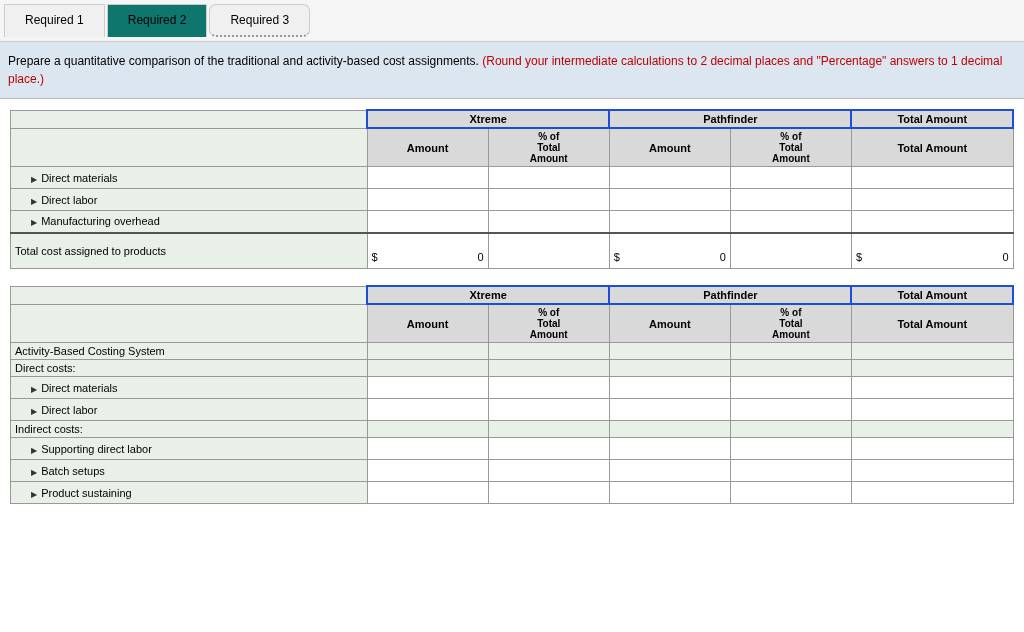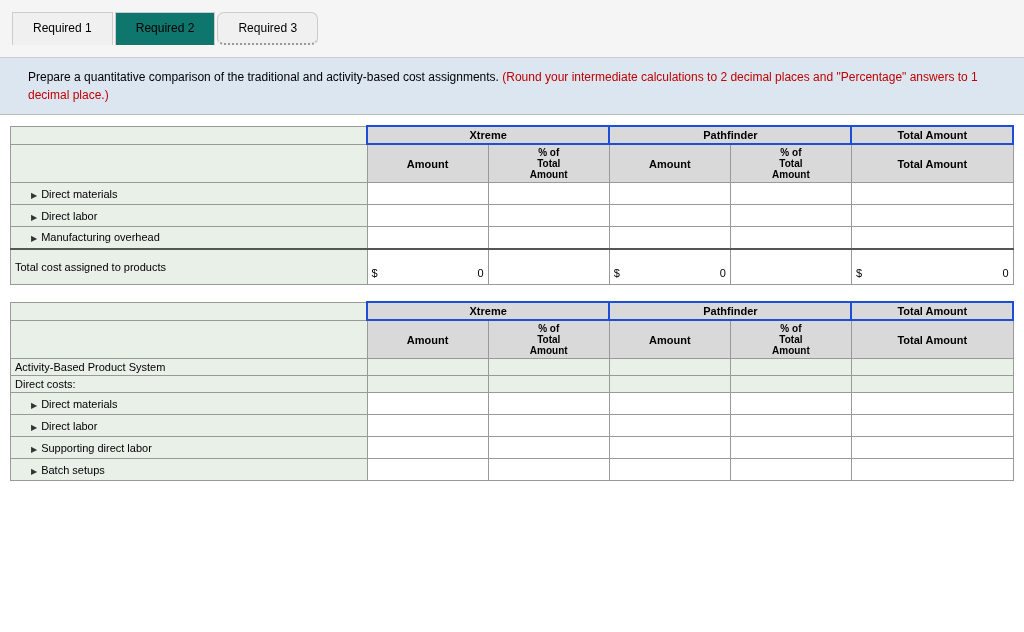--- a/index.html
+++ b/index.html
@@ -8,21 +8,21 @@
       font-size: 12px;
       background: #fff;
       width: 1024px;
       min-height: 632px;
     }
 
     
     .tabs {
       display: flex;
       border-bottom: 1px solid #ccc;
-      padding: 12px;
+      padding: 4px;
       background: #f5f5f5;
     }
     .tab {
       padding: 8px 20px;
       border: 1px solid #ccc;
       border-bottom: none;
       cursor: pointer;
       background: #f0f0f0;
       margin-right: 2px;
       font-size: 12px;
@@ -34,21 +34,21 @@
       z-index: 1;
     }
     .tab.dotted {
       border-bottom: 2px dotted #999;
       border-radius: 7px;
     }
 
     
     .instruction {
       background: #dce6f1;
-      padding: 10px 28px;
+      padding: 10px 8px;
       font-size: 12px;
       line-height: 1.5;
       border-bottom: 1px solid #bbb;
     }
     .instruction .highlight {
       color: #c00000;
     }
 
     
     .content {
@@ -248,21 +248,21 @@
           <td class="col-amount header-group" style="text-align:center; font-weight:bold;">Amount</td>
           <td class="col-pct header-group" style="text-align:center; font-weight:bold; font-size:10px;">% of<br>Total<br>Amount</td>
           <td class="col-amount header-group" style="text-align:center; font-weight:bold;">Amount</td>
           <td class="col-pct header-group" style="text-align:center; font-weight:bold; font-size:10px;">% of<br>Total<br>Amount</td>
           <td class="col-total header-group" style="text-align:center; font-weight:bold;">Total Amount</td>
         </tr>
       </thead>
       <tbody>
 
         <tr class="section-header-row">
-          <td class="label-cell">Activity-Based Product System</td>
+          <td class="label-cell">Activity-Based Costing System</td>
           <td class="input-cell"></td>
           <td class="input-cell"></td>
           <td class="input-cell"></td>
           <td class="input-cell"></td>
           <td class="input-cell"></td>
         </tr>
 
         <tr class="section-header-row">
           <td class="label-cell">Direct costs:</td>
           <td class="input-cell"></td>
@@ -283,36 +283,52 @@
 
         <tr class="data-row">
           <td class="label-cell indented-1 has-indicator">Direct labor</td>
           <td class="input-cell" style="cursor:text;"></td>
           <td class="input-cell" style="cursor:text;"></td>
           <td class="input-cell" style="cursor:text;"></td>
           <td class="input-cell" style="cursor:text;"></td>
           <td class="input-cell" style="cursor:text;"></td>
         </tr>
 
+        <tr class="section-header-row">
+          <td class="label-cell">Indirect costs:</td>
+          <td class="input-cell"></td>
+          <td class="input-cell"></td>
+          <td class="input-cell"></td>
+          <td class="input-cell"></td>
+          <td class="input-cell"></td>
+        </tr>
 
         <tr class="data-row">
           <td class="label-cell indented-1 has-indicator">Supporting direct labor</td>
           <td class="input-cell" style="cursor:text;"></td>
           <td class="input-cell" style="cursor:text;"></td>
           <td class="input-cell" style="cursor:text;"></td>
           <td class="input-cell" style="cursor:text;"></td>
           <td class="input-cell" style="cursor:text;"></td>
         </tr>
 
         <tr class="data-row">
           <td class="label-cell indented-1 has-indicator">Batch setups</td>
           <td class="input-cell" style="cursor:text;"></td>
           <td class="input-cell" style="cursor:text;"></td>
           <td class="input-cell" style="cursor:text;"></td>
           <td class="input-cell" style="cursor:text;"></td>
           <td class="input-cell" style="cursor:text;"></td>
         </tr>
 
+        <tr class="data-row">
+          <td class="label-cell indented-1 has-indicator">Product sustaining</td>
+          <td class="input-cell" style="cursor:text;"></td>
+          <td class="input-cell" style="cursor:text;"></td>
+          <td class="input-cell" style="cursor:text;"></td>
+          <td class="input-cell" style="cursor:text;"></td>
+          <td class="input-cell" style="cursor:text;"></td>
+        </tr>
       </tbody>
     </table>
   </div>
 
 </div>
 
 </body></html>

